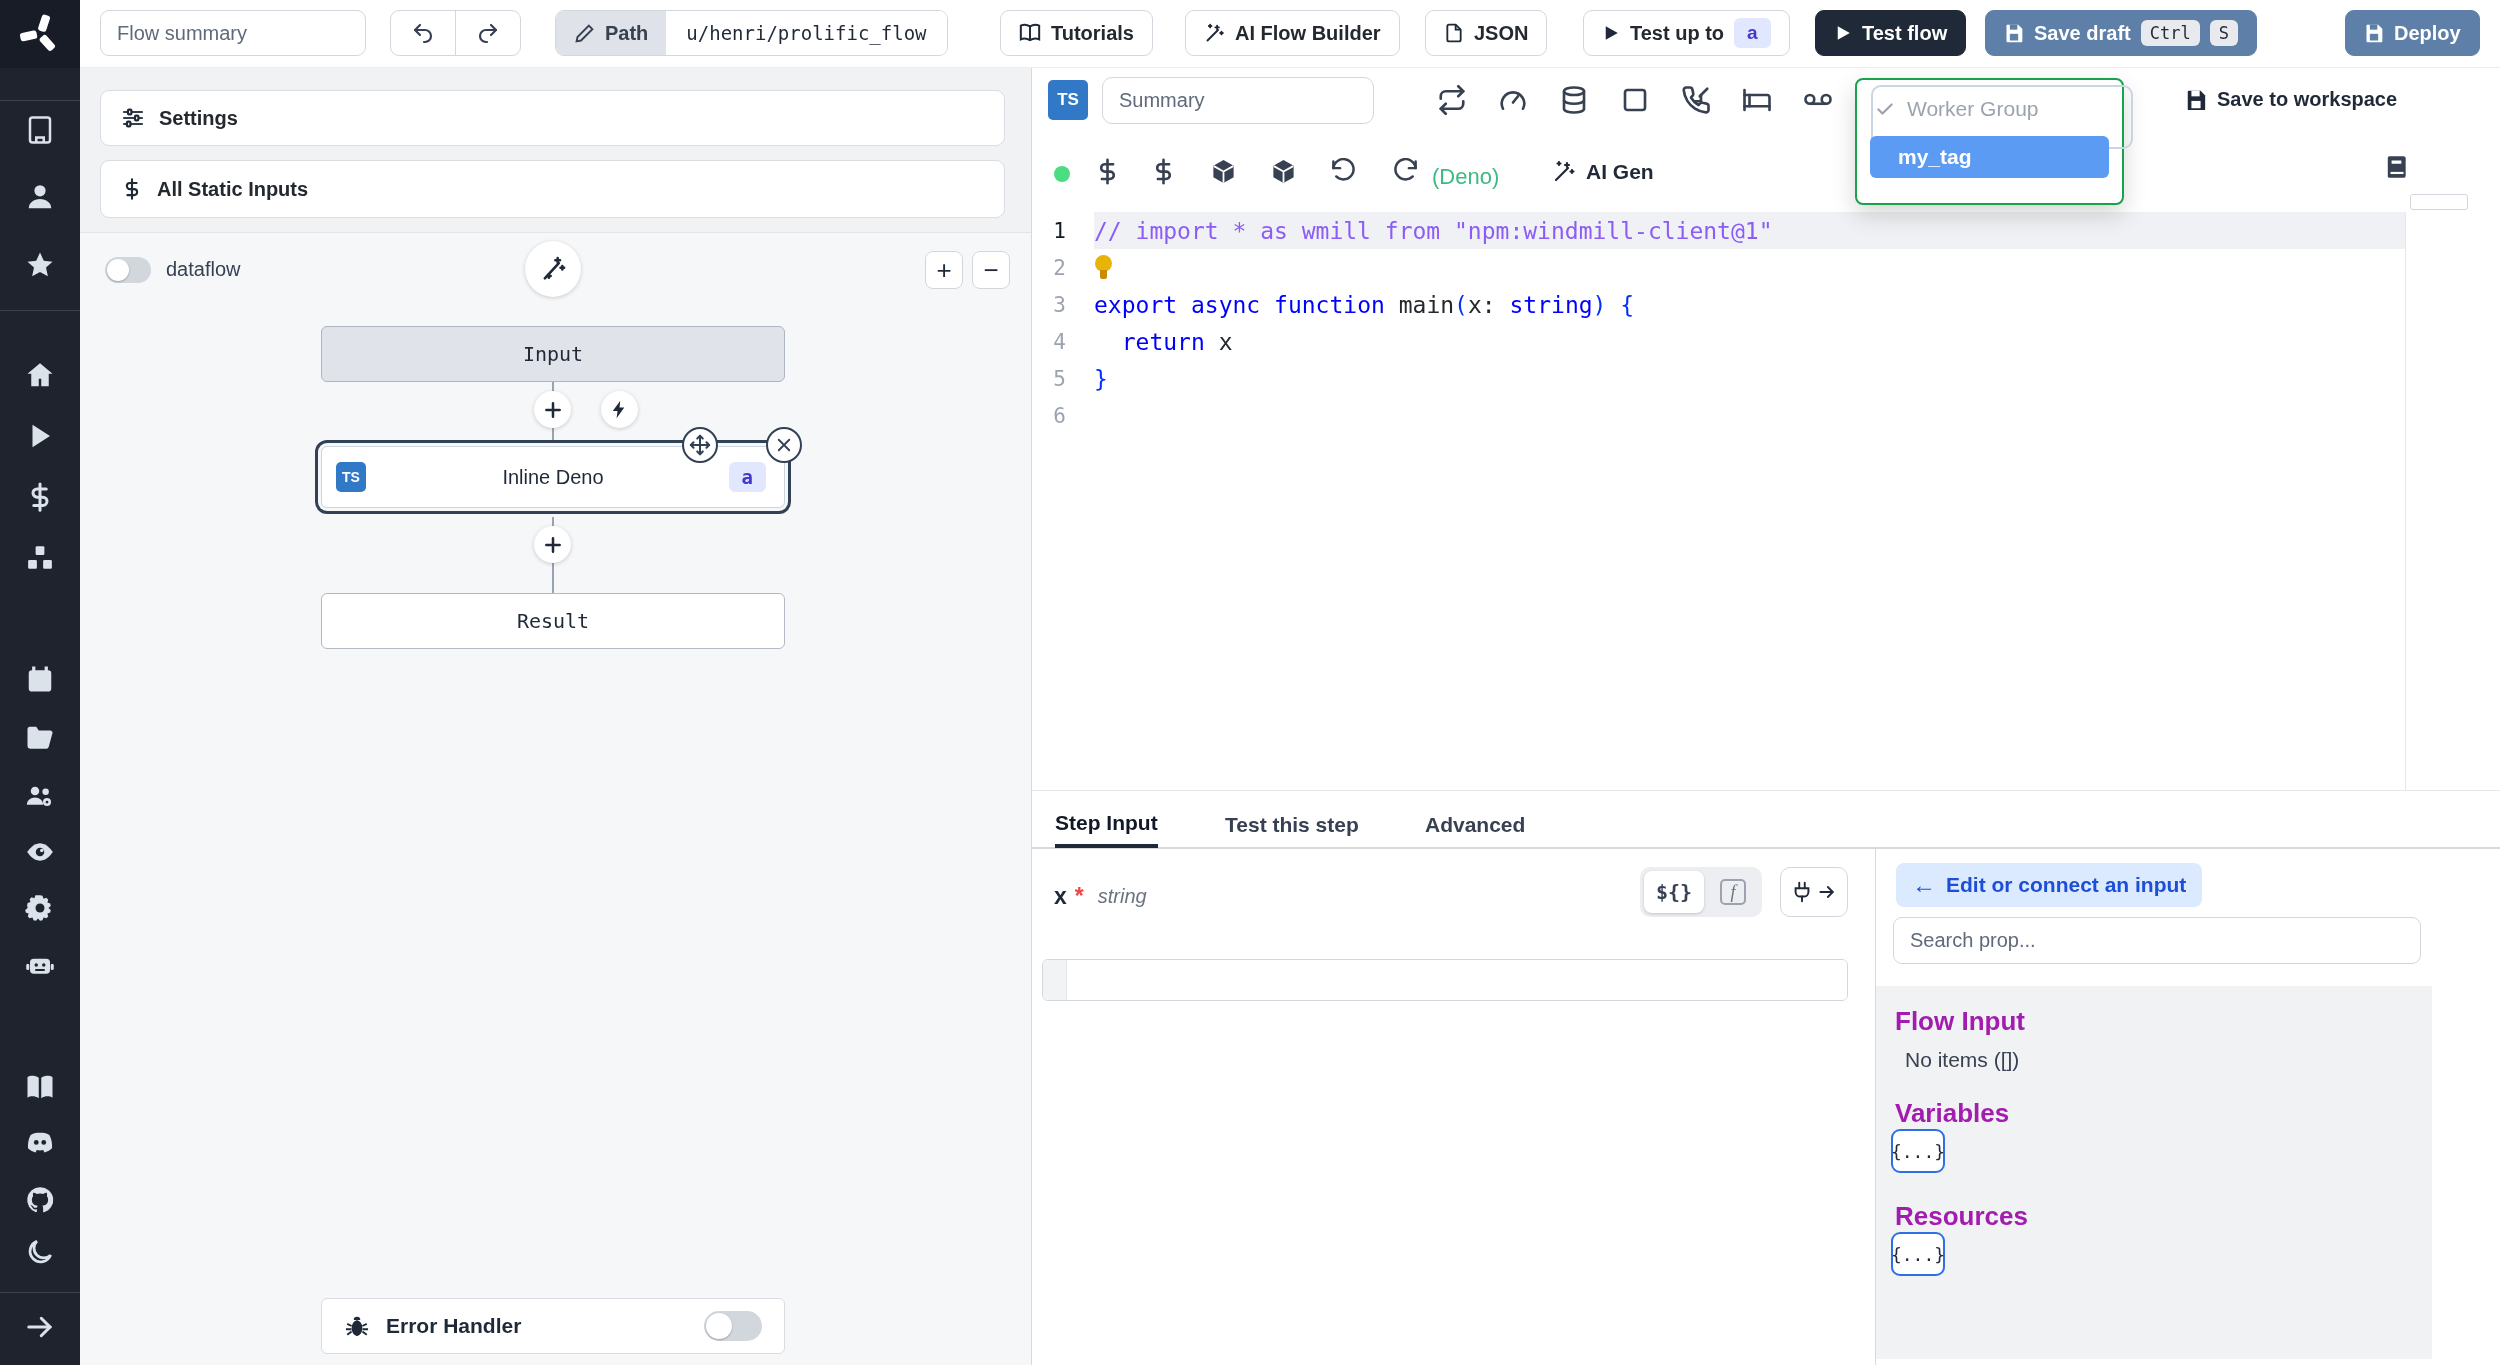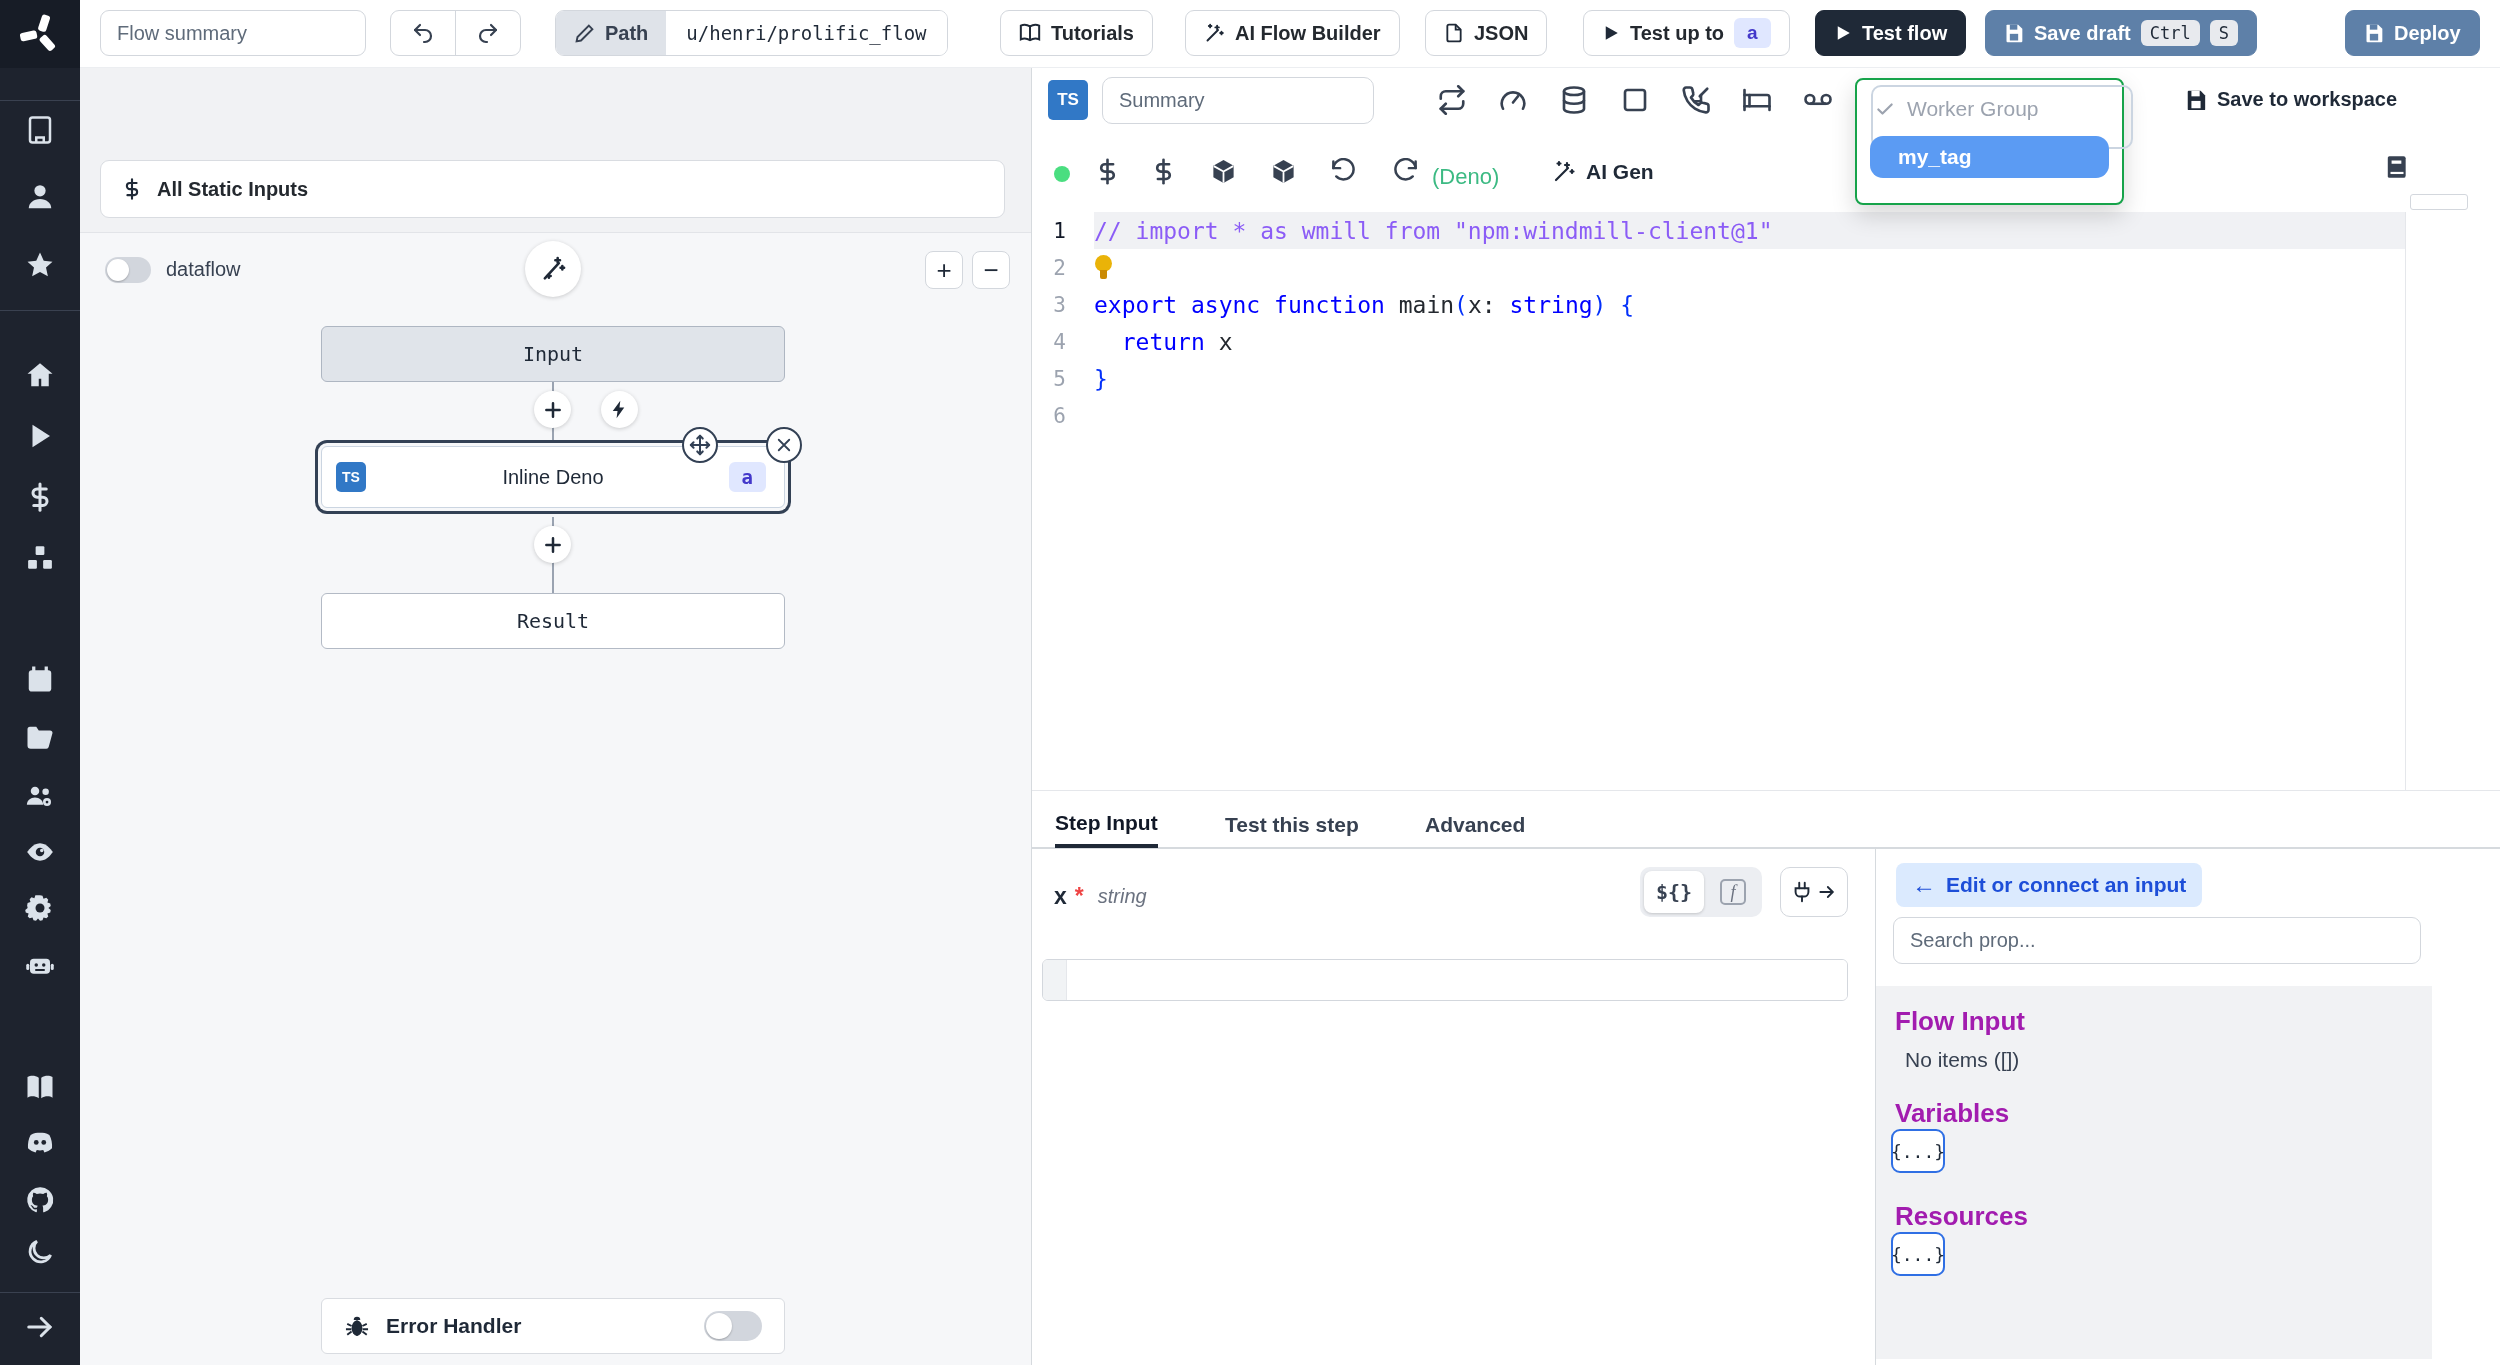--- a/index.html
+++ b/index.html
@@ -57,21 +57,21 @@
   .tok-comment { color:#8b5cf6; } .tok-kw { color:#0000ff; } .tok-brace { color:#0431fa; }
   .tok-fn, .tok-plain { color:#24292f; }
   .tok-bulb { position:relative; display:inline-block; width:20px; height:28px; }
   .tok-bulb::before { content:""; position:absolute; left:1px; top:1px; width:17px; height:17px; border-radius:50%; background:#eab308; }
   .tok-bulb::after { content:""; position:absolute; left:6px; top:16px; width:7px; height:9px; background:#ca8a04; border-radius:0 0 2px 2px; }
 
   
   #wg-dropdown { position:absolute; left:823px; top:10px; width:269px; height:127px; background:#fff; border:2px solid #16a34a; border-radius:8px; box-shadow:0 10px 24px rgba(0,0,0,.16); z-index:30; }
   #wg-behind { position:absolute; left:14px; top:5px; width:262px; height:64px; border:2px solid #cbd5e1; border-radius:10px; }
   .wg-row1 { position:relative; margin-top:12px; padding:0 18px; height:34px; display:flex; align-items:center; gap:12px; color:#9ca3af; font-size:21px; }
-  .wg-row2 { position:relative; margin:10px 13px 0; height:42px; background:#5b9bf3; border-radius:13px; display:flex; align-items:center; padding-left:28px; color:#fff; font-size:21px; font-weight:600; cursor:pointer; }
+  .wg-row2 { position:relative; margin:10px 13px 0; height:42px; background:#5b9bf3; border-radius:6px; display:flex; align-items:center; padding-left:28px; color:#fff; font-size:21px; font-weight:600; cursor:pointer; }
 
   
   #bottom-left { left:1032px; top:790px; width:843px; height:575px; background:#fff; border-top:1px solid #e5e7eb; }
   #tabs-divider { left:1032px; top:847px; width:1468px; height:0; border-top:2px solid #d6dade; z-index:5; }
   .tab { position:absolute; top:10px; height:47px; display:flex; align-items:center; font-size:21px; font-weight:600; color:#374151; cursor:pointer; }
   .tab.active { color:#111827; border-bottom:4px solid #1f2937; z-index:6; }
   #vdivider { left:1875px; top:848px; width:0; height:517px; border-left:1px solid #d6dade; z-index:5; }
 
   .toggle-group { position:absolute; display:flex; align-items:center; gap:4px; background:#eceef2; border-radius:10px; padding:4px; }
   .tg-seg { height:42px; display:flex; align-items:center; justify-content:center; border-radius:8px; padding:0 12px; cursor:pointer; color:#374151; }
@@ -268,20 +268,29 @@
       <svg width="20" height="20" viewBox="0 0 24 24" fill="#fff">
           <path d="M4 2h13l5 5v15a1 1 0 0 1-1 1H4a1 1 0 0 1-1-1V3a1 1 0 0 1 1-1z"></path>
           <rect x="7" y="2" width="9" height="6" fill="#5e80a8"></rect>
           <rect x="7" y="13" width="10" height="8" fill="#5e80a8"></rect>
         </svg>
       <span>Deploy</span>
     </button>
   </header>
 
   <section id="left-panel" class="abs">
+    <div class="card" style="top:22px;height:56px">
+      <svg width="24" height="24" viewBox="0 0 24 24" fill="none" stroke="#1f2937" stroke-width="2.2" stroke-linecap="round">
+          <path d="M3 6h18M3 12h18M3 18h18" opacity=".9"></path>
+          <rect x="7" y="3.6" width="3.4" height="4.8" rx="1" fill="#fff" stroke="#1f2937"></rect>
+          <rect x="14" y="9.6" width="3.4" height="4.8" rx="1" fill="#fff" stroke="#1f2937"></rect>
+          <rect x="6" y="15.6" width="3.4" height="4.8" rx="1" fill="#fff" stroke="#1f2937"></rect>
+        </svg>
+      <span>Settings</span>
+    </div>
     <div class="card" style="top:92px;height:58px">
       <svg width="22" height="22" viewBox="0 0 24 24" fill="none" stroke="#1f2937" stroke-width="2.3" stroke-linecap="round">
           <line x1="12" y1="1.5" x2="12" y2="22.5"></line>
           <path d="M17 5.5H9.7a3.3 3.3 0 0 0 0 6.6h4.6a3.3 3.3 0 0 1 0 6.6H7"></path>
         </svg>
       <span>All Static Inputs</span>
     </div>
 
     <div id="graph">
 

